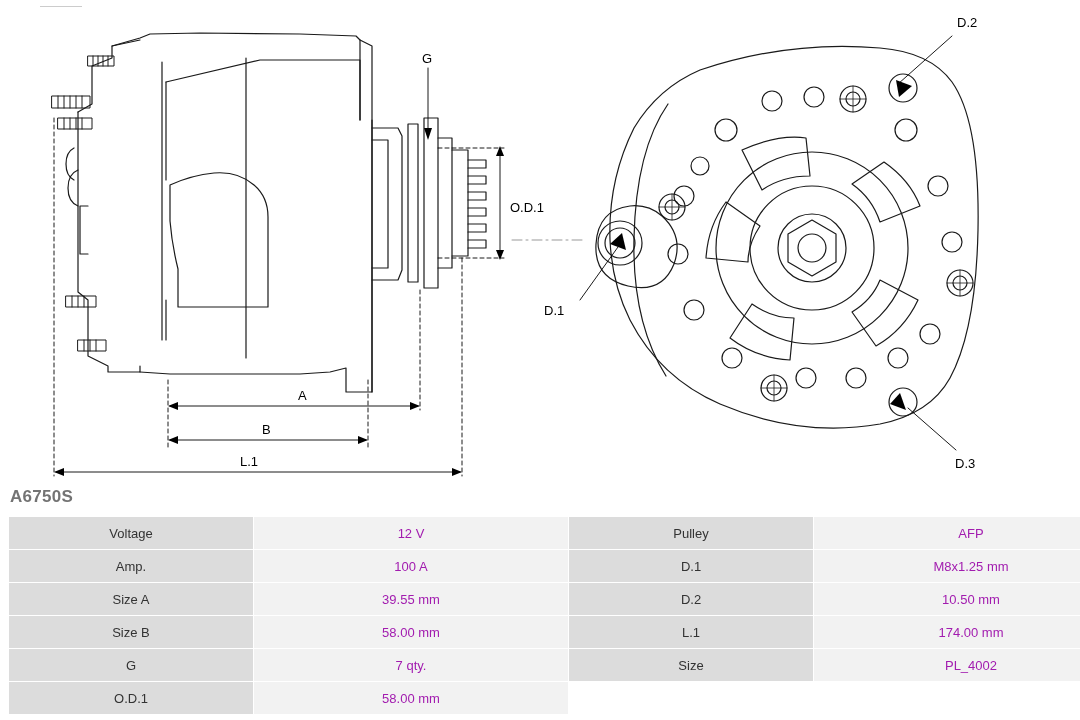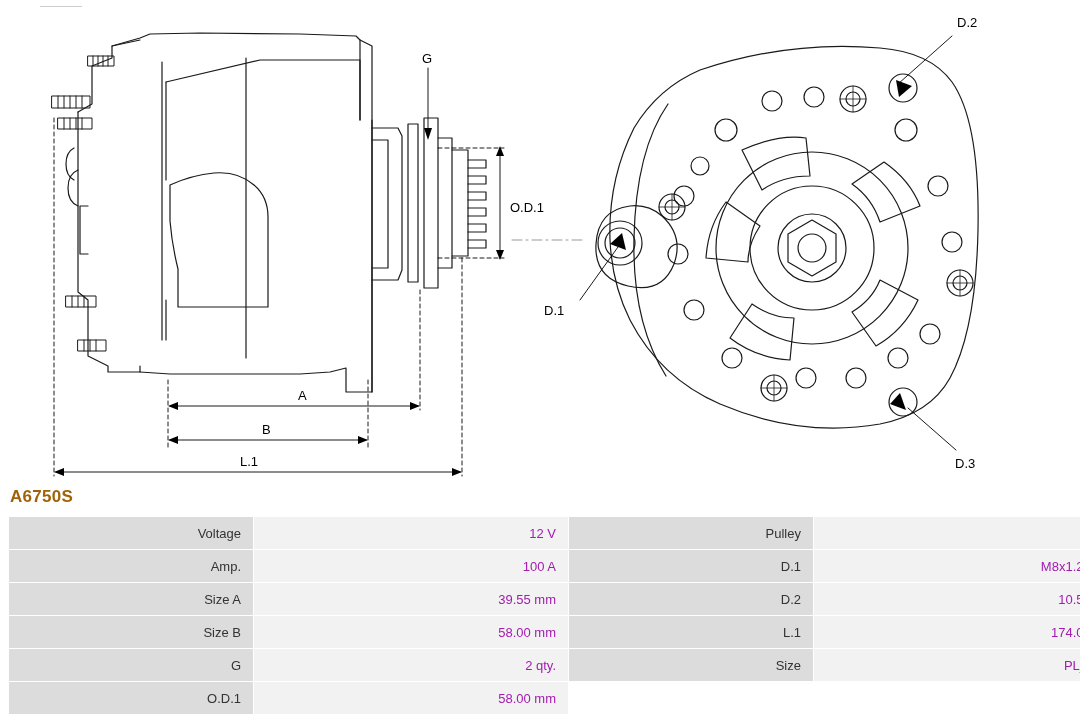--- a/index.html
+++ b/index.html
@@ -26,37 +26,38 @@
     top: 0;
     width: 1080px;
     height: 486px;
   }
   .part-number {
     position: absolute;
     left: 10px;
     top: 487px;
     font-size: 17px;
     font-weight: bold;
-    color: #a16207;
+    color: #737373;
     letter-spacing: 0.3px;
   }
   .spec-table {
     position: absolute;
     left: 8px;
     top: 516px;
     width: 1064px;
     border-collapse: collapse;
     table-layout: fixed;
   }
   .spec-table td {
     height: 32px;
     border: 1px solid #ffffff;
     font-size: 13px;
     padding: 0 12px;
     vertical-align: middle;
+    text-align: center;
   }
   .lbl {
     background: #dcdcdc;
     text-align: right;
     color: #333333;
     width: 220px;
   }
   .val {
     background: #f2f2f2;
     text-align: right;
@@ -271,21 +272,21 @@
         <td class="val">10.50 mm</td>
       </tr>
       <tr>
         <td class="lbl">Size B</td>
         <td class="val">58.00 mm</td>
         <td class="lbl">L.1</td>
         <td class="val">174.00 mm</td>
       </tr>
       <tr>
         <td class="lbl">G</td>
-        <td class="val">2 qty.</td>
+        <td class="val">7 qty.</td>
         <td class="lbl">Size</td>
         <td class="val">PL_4002</td>
       </tr>
       <tr>
         <td class="lbl">O.D.1</td>
         <td class="val">58.00 mm</td>
         <td class="empty"></td>
         <td class="empty"></td>
       </tr>
     </tbody>

